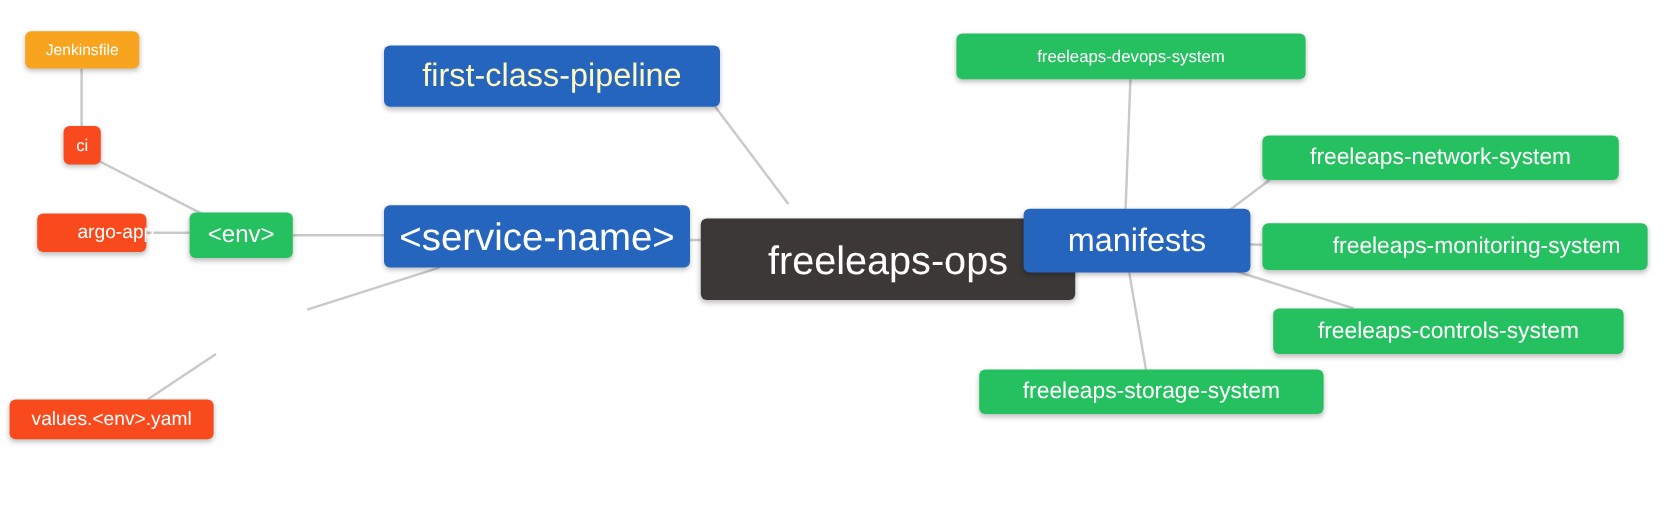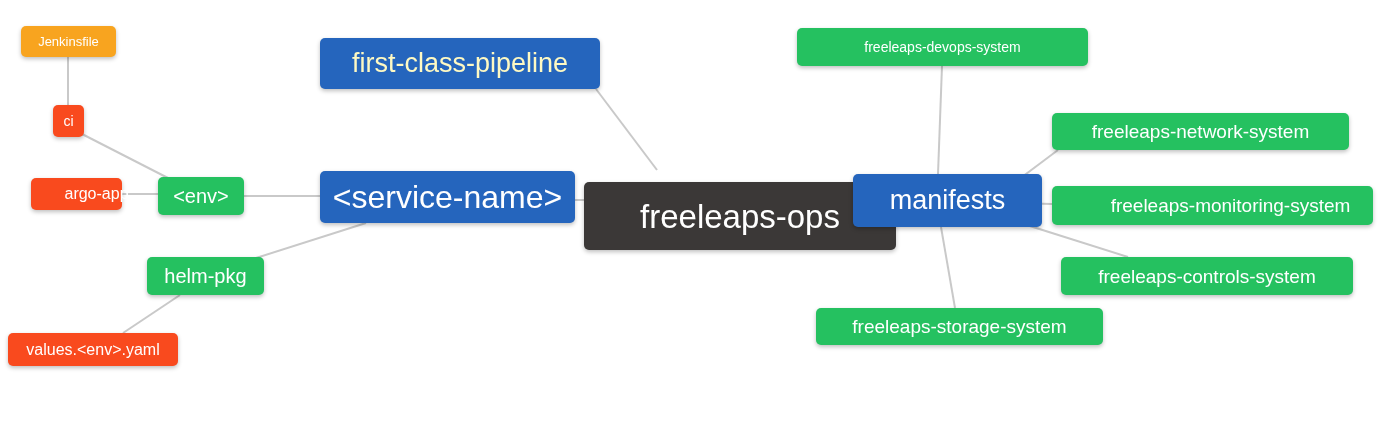--- a/index.html
+++ b/index.html
@@ -51,21 +51,20 @@
       <line x1="938" y1="174" x2="942" y2="66" stroke="#C9C9C9" stroke-width="2"></line>
       <line x1="1014" y1="183" x2="1058" y2="150" stroke="#C9C9C9" stroke-width="2"></line>
       <line x1="1014" y1="203" x2="1052" y2="204" stroke="#C9C9C9" stroke-width="2"></line>
       <line x1="1014" y1="221" x2="1128" y2="257" stroke="#C9C9C9" stroke-width="2"></line>
       <line x1="941" y1="227" x2="955" y2="308" stroke="#C9C9C9" stroke-width="2"></line>
     </svg>
 <div class="node" style="left: 21px; top: 26px; width: 95px; height: 31px; font-size: 13px; background: rgb(248, 164, 31); color: rgb(255, 255, 255);">Jenkinsfile</div>
     <div class="node" style="left: 53px; top: 105px; width: 31px; height: 32px; font-size: 14px; background: rgb(249, 74, 30); color: rgb(255, 255, 255);">ci</div>
     <div class="node" style="left: 31px; top: 178px; width: 91px; height: 32px; font-size: 16px; background: rgb(249, 74, 30); color: rgb(255, 255, 255); padding-left: 40px;">argo-app</div>
     <div class="node" style="left: 158px; top: 177px; width: 86px; height: 38px; font-size: 20px; background: rgb(37, 193, 96); color: rgb(255, 255, 255);">&lt;env&gt;</div>
-    <div class="node" style="left: 147px; top: 257px; width: 117px; height: 38px; font-size: 20px; background: rgb(37, 193, 96); color: rgb(255, 255, 255);">helm-pkg</div>
     <div class="node" style="left: 8px; top: 333px; width: 170px; height: 33px; font-size: 16px; background: rgb(249, 74, 30); color: rgb(255, 255, 255);">values.&lt;env&gt;.yaml</div>
     <div class="node" style="left: 320px; top: 38px; width: 280px; height: 51px; font-size: 27px; background: rgb(37, 101, 189); color: #fef9c3;">first-class-pipeline</div>
     <div class="node" style="left: 320px; top: 171px; width: 255px; height: 52px; font-size: 32px; background: rgb(37, 101, 189); color: rgb(255, 255, 255);">&lt;service-name&gt;</div>
     <div class="node" style="left: 584px; top: 170px; width: 312px; height: 68px; font-size: 33px; background: rgb(59, 56, 55); color: rgb(255, 255, 255); margin-top: 12px;">freeleaps-ops</div>
     <div class="node" style="left: 853px; top: 174px; width: 189px; height: 53px; font-size: 27px; background: rgb(37, 101, 189); color: rgb(255, 255, 255);">manifests</div>
     <div class="node" style="left: 797px; top: 28px; width: 291px; height: 38px; font-size: 14px; background: rgb(37, 193, 96); color: rgb(255, 255, 255);">freeleaps-devops-system</div>
     <div class="node" style="left: 1052px; top: 113px; width: 297px; height: 37px; font-size: 19px; background: rgb(37, 193, 96); color: rgb(255, 255, 255);">freeleaps-network-system</div>
     <div class="node" style="left: 1052px; top: 186px; width: 321px; height: 39px; font-size: 19px; background: rgb(37, 193, 96); color: rgb(255, 255, 255); padding-left: 36px;">freeleaps-monitoring-system</div>
     <div class="node" style="left: 1061px; top: 257px; width: 292px; height: 38px; font-size: 19px; background: rgb(37, 193, 96); color: rgb(255, 255, 255);">freeleaps-controls-system</div>
     <div class="node" style="left: 816px; top: 308px; width: 287px; height: 37px; font-size: 19px; background: rgb(37, 193, 96); color: rgb(255, 255, 255);">freeleaps-storage-system</div>

